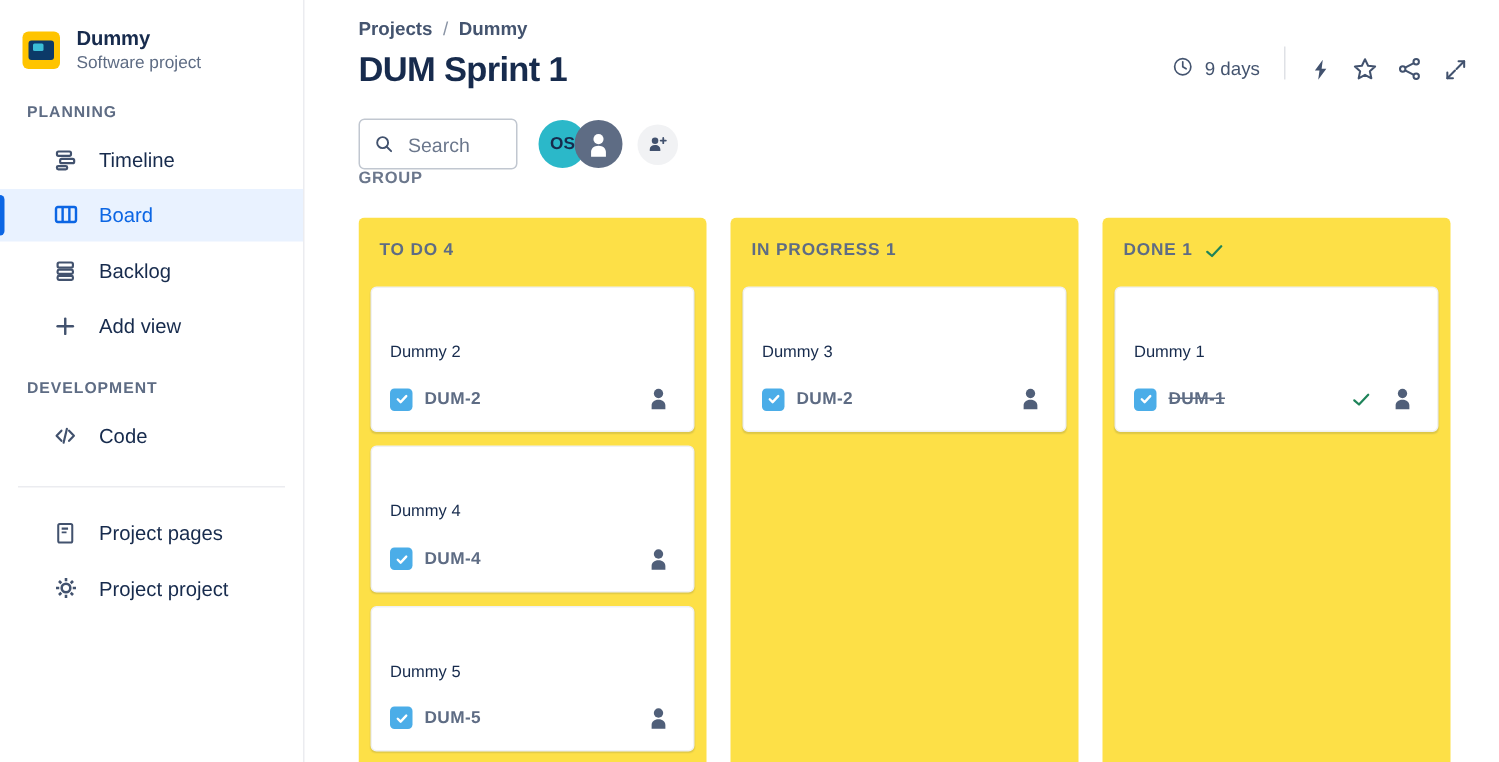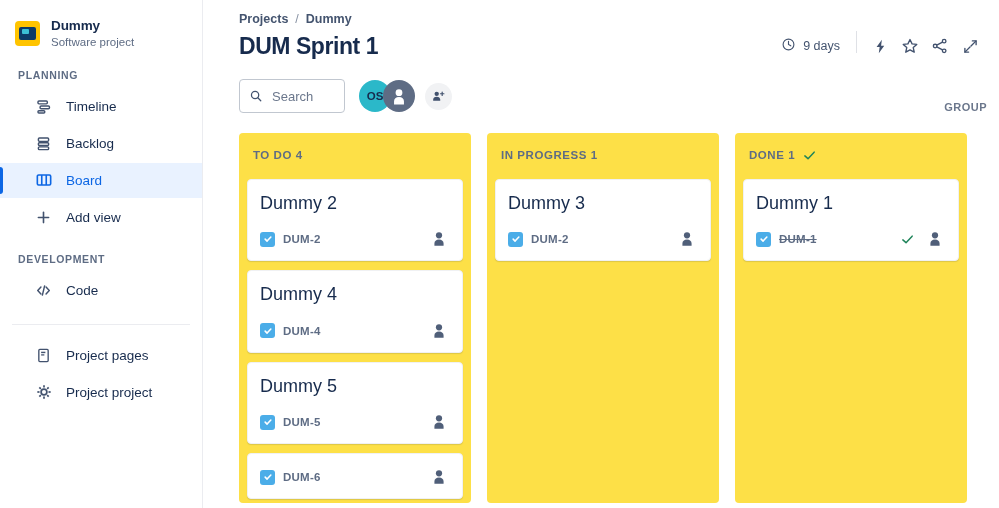--- a/index.html
+++ b/index.html
@@ -175,24 +175,25 @@
     width: 30px; height: 30px;
     display: flex;
     align-items: center; justify-content: center;
     color: #42526E;
     cursor: pointer;
     border-radius: 4px;
   }
 
   .toolbar {
     display: flex;
-    align-items: flex-end;
+    align-items: flex-start;
     justify-content: space-between;
     margin-top: 18px;
     padding-right: 10px;
+    flex-direction: column;
   }
   .toolbar-left { display: flex; align-items: center; gap: 14px; }
 
   .search-box {
     display: flex;
     align-items: center;
     gap: 9px;
     width: 106px;
     height: 34px;
     border: 1.6px solid #C1C7D0;
@@ -280,24 +281,25 @@
   .card {
     background: #ffffff;
     border: 1px solid #F0F1F3;
     border-radius: 4px;
     box-shadow: 0 1px 1px rgba(9,30,66,0.13);
     padding: 12px 12px 10px 12px;
     margin-bottom: 9px;
     cursor: pointer;
   }
   .card-title {
-    font-size: 18px;
+    font-size: 11px;
     color: #172B4D;
     line-height: 1.3;
     margin-bottom: 13px;
+    margin-top: 24px;
   }
   .card-foot {
     display: flex;
     align-items: center;
     gap: 8px;
   }
   .type-icon {
     width: 15px; height: 15px;
     flex: 0 0 15px;
     border-radius: 3px;
@@ -339,40 +341,40 @@
       <span class="ico">
         <svg width="17" height="17" viewBox="0 0 20 20" fill="none" stroke="currentColor" stroke-width="1.7">
           <rect x="3.5" y="3.5" width="11" height="3.4" rx="1.2"></rect>
           <rect x="6" y="9.3" width="11" height="3.4" rx="1.2"></rect>
           <rect x="3.5" y="15" width="8" height="2.6" rx="1.1"></rect>
         </svg>
       </span>
       <span>Timeline</span>
     </div>
 
+    <div class="nav-item selected">
+      <span class="ico">
+        <svg width="18" height="18" viewBox="0 0 20 20" fill="none" stroke="currentColor" stroke-width="1.8">
+          <rect x="2.6" y="4.5" width="14.8" height="11" rx="1.4"></rect>
+          <line x1="7.5" y1="4.5" x2="7.5" y2="15.5"></line>
+          <line x1="12.5" y1="4.5" x2="12.5" y2="15.5"></line>
+        </svg>
+      </span>
+      <span>Board</span>
+    </div>
+
     <div class="nav-item">
       <span class="ico">
         <svg width="17" height="17" viewBox="0 0 20 20" fill="none" stroke="currentColor" stroke-width="1.7">
           <rect x="4" y="3.5" width="12" height="4" rx="1.2"></rect>
           <rect x="4" y="9.2" width="12" height="3.2" rx="1.1"></rect>
           <rect x="4" y="14" width="12" height="3.2" rx="1.1"></rect>
         </svg>
       </span>
       <span>Backlog</span>
-    </div>
-
-    <div class="nav-item selected">
-      <span class="ico">
-        <svg width="18" height="18" viewBox="0 0 20 20" fill="none" stroke="currentColor" stroke-width="1.8">
-          <rect x="2.6" y="4.5" width="14.8" height="11" rx="1.4"></rect>
-          <line x1="7.5" y1="4.5" x2="7.5" y2="15.5"></line>
-          <line x1="12.5" y1="4.5" x2="12.5" y2="15.5"></line>
-        </svg>
-      </span>
-      <span>Board</span>
     </div>
 
     <div class="nav-item">
       <span class="ico">
         <svg width="17" height="17" viewBox="0 0 20 20" fill="none" stroke="currentColor" stroke-width="1.9" stroke-linecap="round">
           <line x1="10" y1="4" x2="10" y2="16"></line>
           <line x1="4" y1="10" x2="16" y2="10"></line>
         </svg>
       </span>
       <span>Add view</span>

